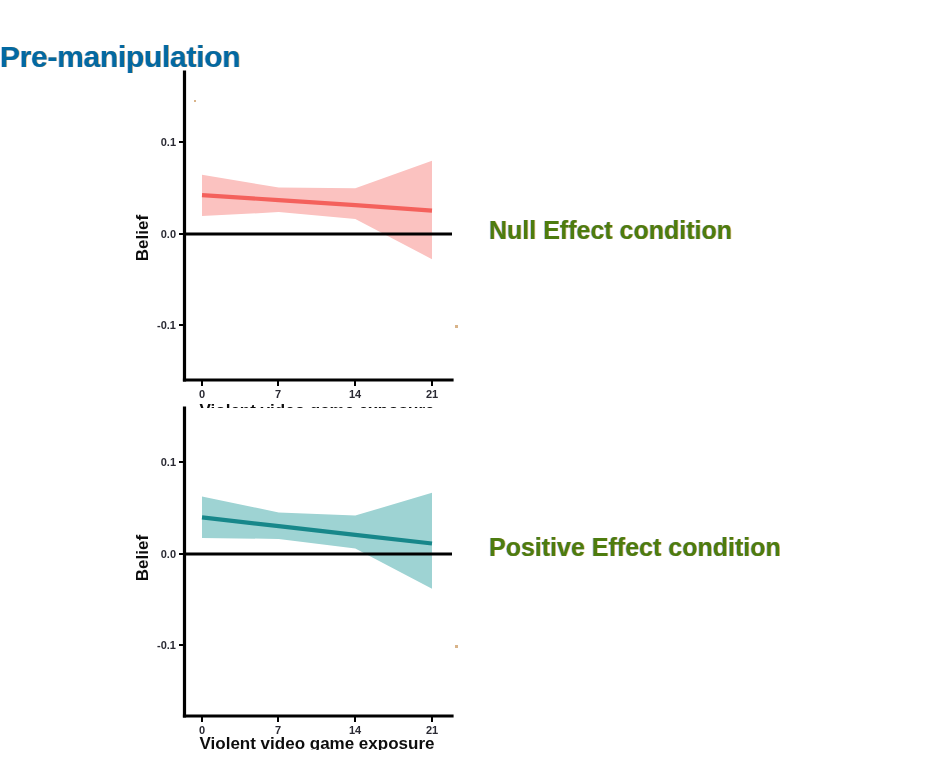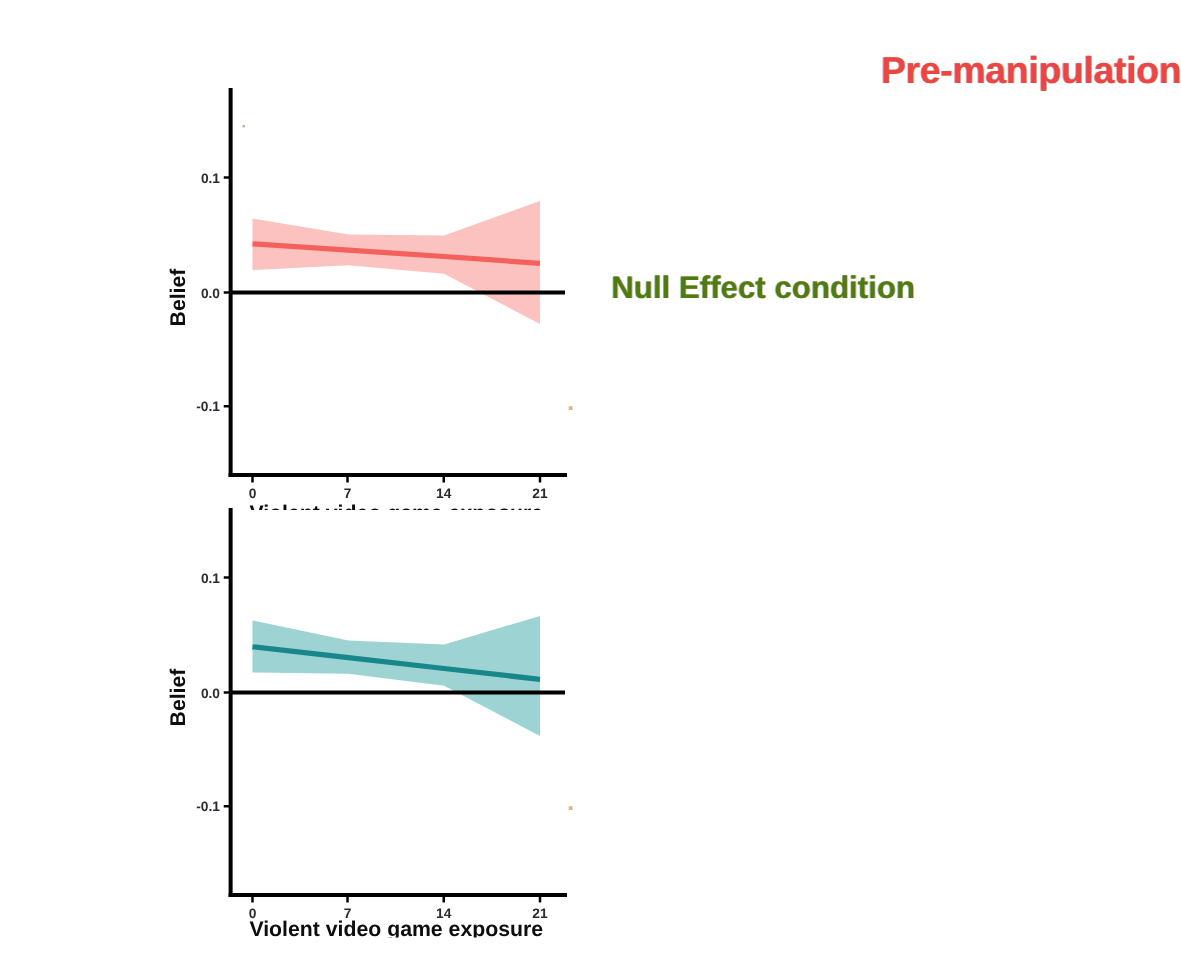--- a/index.html
+++ b/index.html
@@ -20,25 +20,25 @@
     left: 0; top: 0;
     width: 945px;
     height: 772px;
     background: #ffffff;
   }
   .figure-title {
     position: absolute;
     left: 0;
     top: 40px;
     width: 945px;
-    text-align: right;
+    text-align: left;
     font-size: 30px;
     font-weight: bold;
     letter-spacing: -0.3px;
-    color: #ef4444;
+    color: #0369a1;
     text-shadow: 0.7px 0 0 rgba(200,120,0,0.45), -0.7px 0 0 rgba(40,90,190,0.40);
   }
   .panel {
     position: absolute;
   }
   .panel-top { left: 0px; top: 60px; }
   .panel-bottom { left: 0px; top: 380px; }
   .cond-label {
     position: absolute;
     font-size: 25px;
@@ -152,14 +152,15 @@
       <text class="tick-text tick-text-x" x="355" y="354">14</text>
       <text class="tick-text tick-text-x" x="432" y="354">21</text>
 
       <text class="axis-title" x="148" y="178" transform="rotate(-90 148 178)" text-anchor="middle">Belief</text>
       <text class="axis-title axis-title-x" x="317" y="369">Violent video game exposure</text>
 
       <rect class="speck" x="455" y="265" width="3" height="3"></rect>
     </svg>
   </div>
 
+  <div class="cond-label cond-label-bottom">Positive Effect condition</div>
 
 </div>
 
 </body></html>

